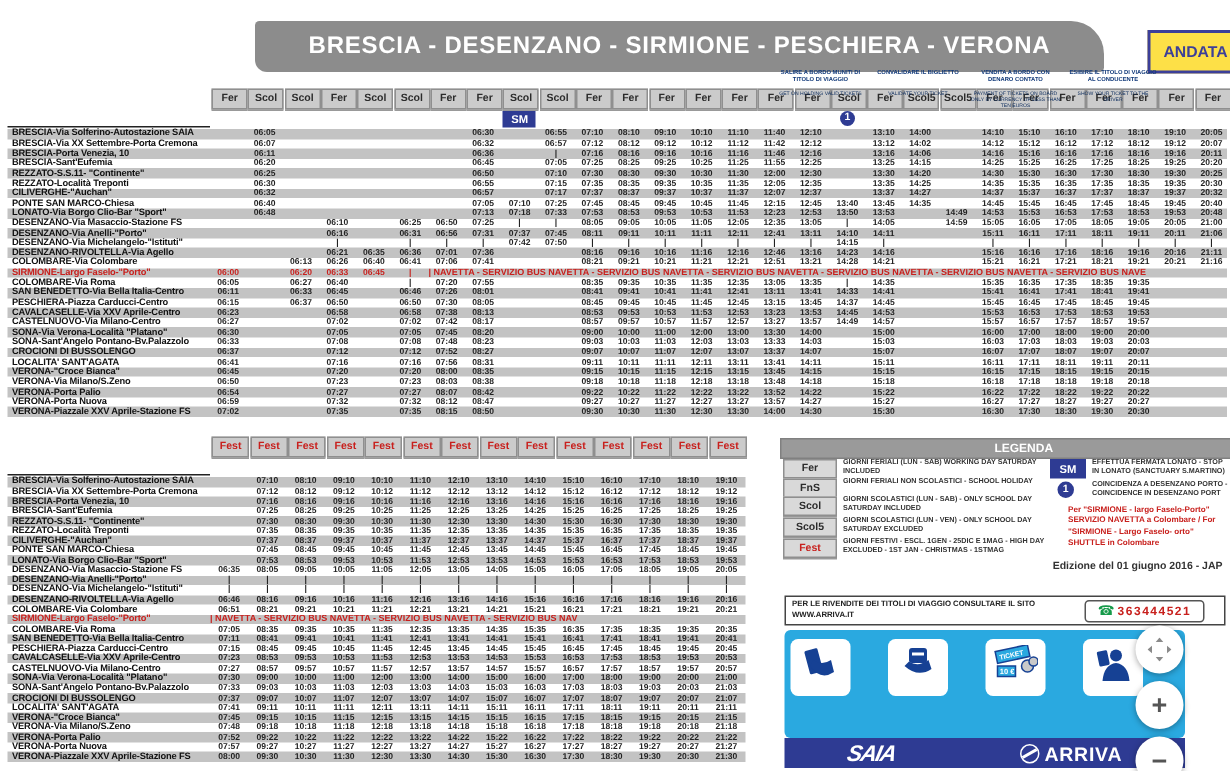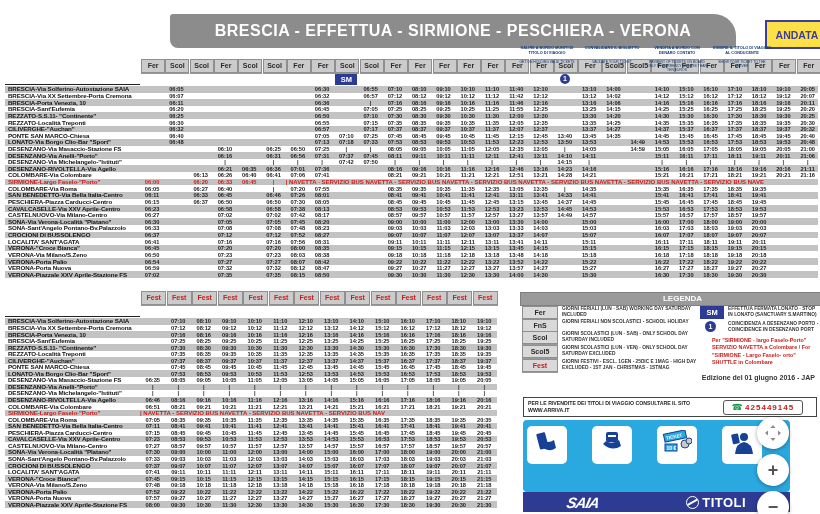--- a/index.html
+++ b/index.html
@@ -75,21 +75,21 @@
   
   .ctrl{position:absolute;width:32px;height:32px;border-radius:50%;background:#fff;
         box-shadow:0 1px 4px rgba(0,0,0,.35);color:#555;font-size:18px;font-weight:bold;
         display:flex;align-items:center;justify-content:center;cursor:pointer;}
 </style>
 </head>
 <body>
 
 <div id="page">
 
-  <div class="abs title-banner">BRESCIA - EFFETTUA - SIRMIONE - PESCHIERA - VERONA</div>
+  <div class="abs title-banner">BRESCIA - DESENZANO - SIRMIONE - PESCHIERA - VERONA</div>
   <div class="abs andata-btn">ANDATA</div>
 
   <div id="top-table" class="abs">
       <div class="stripe" style="left: 5px; top: 86px; width: 813px; height: 6.62px;"></div>
       <div class="st-name" style="left: 8px; top: 86.4px; line-height: 6.62px;">BRESCIA-Via Solferino-Autostazione SAIA</div>
       <div class="st-name" style="left: 8px; top: 93.02px; line-height: 6.62px;">BRESCIA-Via XX Settembre-Porta Cremona</div>
       <div class="stripe" style="left: 5px; top: 99.24px; width: 813px; height: 6.62px;"></div>
       <div class="st-name" style="left: 8px; top: 99.64px; line-height: 6.62px;">BRESCIA-Porta Venezia, 10</div>
       <div class="st-name" style="left: 8px; top: 106.26px; line-height: 6.62px;">BRESCIA-Sant'Eufemia</div>
       <div class="stripe" style="left: 5px; top: 112.48px; width: 813px; height: 6.62px;"></div>
@@ -1180,21 +1180,21 @@
   <div class="abs red-note">Per "SIRMIONE - largo Faselo-Porto"
 SERVIZIO NAVETTA a Colombare / For
 "SIRMIONE - Largo Faselo- orto"
 SHUTTLE in Colombare</div>
   <div class="abs edition">Edizione del 01 giugno 2016 - JAP</div>
 
   <div class="abs riv-box">
     <div class="riv-text">PER LE RIVENDITE DEI TITOLI DI VIAGGIO CONSULTARE IL SITO WWW.ARRIVA.IT</div>
     <div class="phone-badge">
       <span class="phone-icon">☎</span>
-      <span class="phone-num">425449145</span>
+      <span class="phone-num">363444521</span>
     </div>
   </div>
 
   <div class="abs cyan-panel"></div>
   <div id="footer-panels">
       <div class="abs icon-card" style="left: 527px; top: 426px;">
         <span><svg width="26" height="26" viewBox="0 0 26 26">
             <rect x="4" y="3" width="9" height="16" rx="1" fill="#164194" transform="rotate(-15 8 11)"></rect>
             <path d="M6 14 Q13 24 22 18 L20 10 Q14 14 8 10 Z" fill="#164194"></path>
           </svg></span>
@@ -1230,21 +1230,21 @@
           </svg></span>
       </div>
       <div class="abs panel-caption" style="left: 712px;">ESIBIRE IL TITOLO DI VIAGGIO AL CONDUCENTE</div>
       <div class="abs panel-en" style="left: 712px;">SHOW YOUR TICKET TO THE DRIVER</div>
     </div>
 
   <div class="abs logo-bar">
     <span class="saia-logo">SAIA</span>
     <span class="arriva-logo">
       <span class="arriva-mark"></span>
-      <span>TITOLI</span>
+      <span>ARRIVA</span>
     </span>
   </div>
 
   <div class="abs ctrl" style="left:757px;top:417px;">
     <svg width="16" height="16" viewBox="0 0 16 16">
       <g fill="#8a8a8a">
         <path d="M8 0 L10.5 3 L5.5 3 Z"></path>
           <path d="M8 16 L10.5 13 L5.5 13 Z"></path>
         <path d="M0 8 L3 5.5 L3 10.5 Z"></path>
           <path d="M16 8 L13 5.5 L13 10.5 Z"></path>

